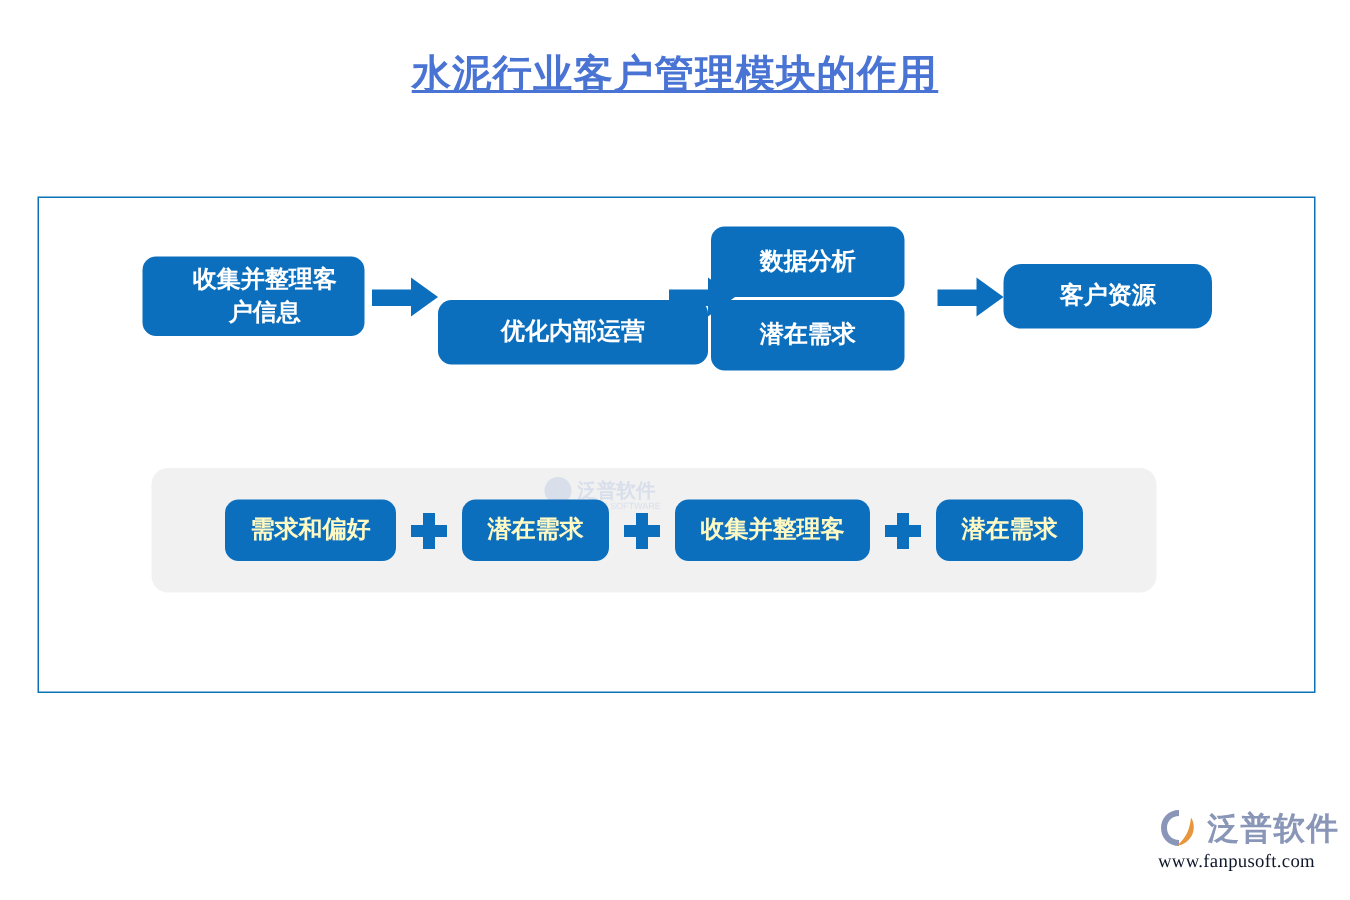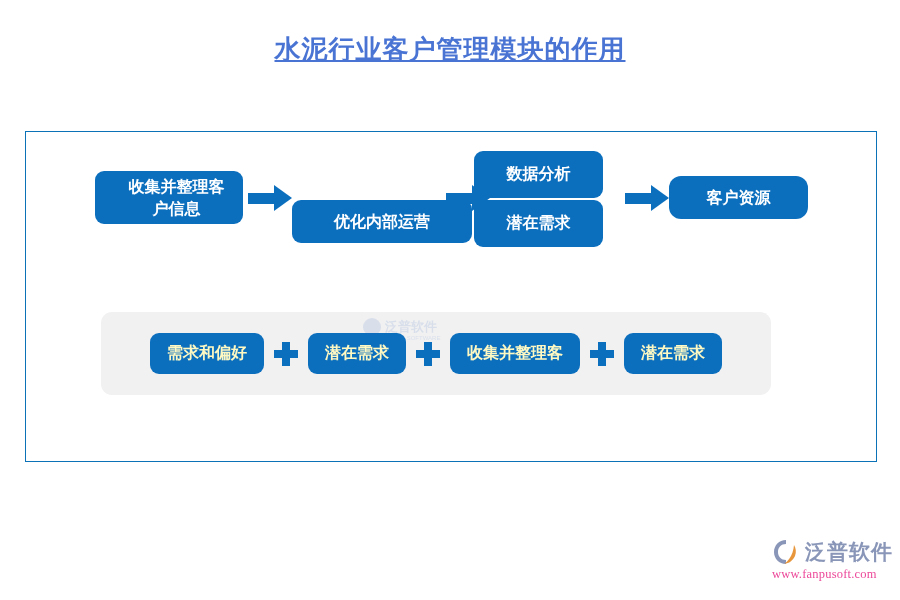--- a/index.html
+++ b/index.html
@@ -230,21 +230,21 @@
   .brand-name {
     font-size: 21px;
     font-weight: bold;
     color: #8a96b8;
     letter-spacing: 1px;
     white-space: nowrap;
   }
   .brand-url {
     margin-top: 1px;
     font-size: 12.5px;
-    color: #ec4899;
+    color: #0f172a;
     font-family: "Liberation Serif", "DejaVu Serif", serif;
     letter-spacing: 0.2px;
     white-space: nowrap;
   }
 </style>
 </head>
 <body>
 
 <div class="page-title">水泥行业客户管理模块的作用</div>
 

